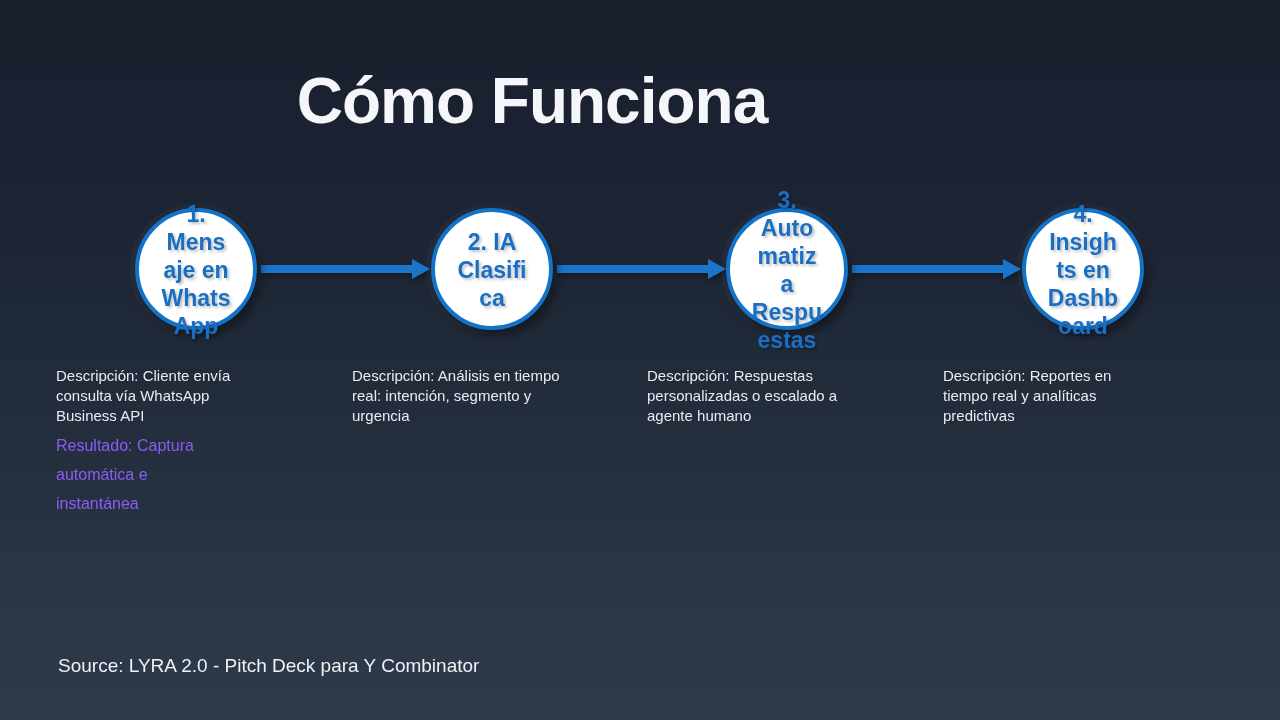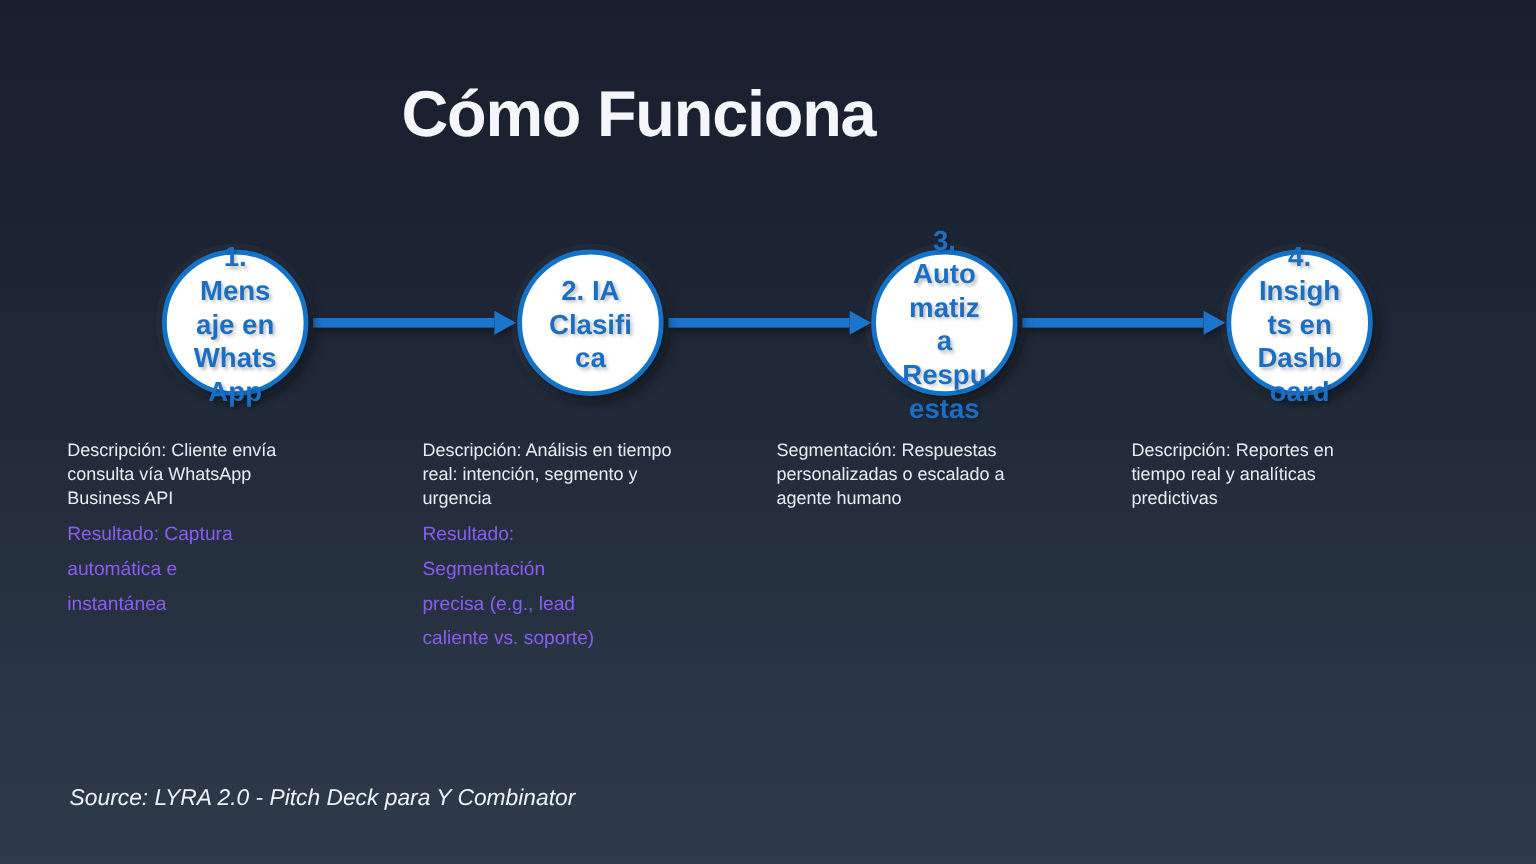--- a/index.html
+++ b/index.html
@@ -3,21 +3,21 @@
 <meta charset="utf-8">
 <style>
   html,body{margin:0;padding:0;}
   body{
     width:1280px;height:720px;position:relative;overflow:hidden;
     font-family:"Liberation Sans",sans-serif;
     background:linear-gradient(180deg,#191f2d 0%,#1b2231 22%,#222c3a 55%,#2b3747 85%,#2e3a4a 100%);
   }
   .slide-title{
     position:absolute;top:64px;left:0;width:1064px;
-    text-align:center;color:#f4f6f9;font-size:54px;font-weight:700;
+    text-align:center;color:#f4f6f9;font-size:64px;font-weight:700;
     letter-spacing:-1px;
   }
   .step-circle{
     position:absolute;top:208px;width:114px;height:114px;border-radius:50%;
     background:#ffffff;border:4px solid #1273c8;
     box-shadow:4px 5px 9px rgba(0,0,0,.5),0 0 0 5px rgba(255,255,255,0.03);
     z-index:1;
   }
   .circle-label{
     position:absolute;top:270px;width:150px;transform:translateY(-50%);
@@ -39,21 +39,21 @@
   .arrow .body{
     position:absolute;left:0;top:-4px;height:8px;background:#1b75cb;
   }
   .arrow .head{
     position:absolute;top:-10px;width:0;height:0;
     border-top:10px solid transparent;border-bottom:10px solid transparent;
     border-left:18px solid #1b75cb;
   }
   .source-note{
     position:absolute;left:58px;top:655px;color:#eef1f5;
-    font-size:19px;font-style:italic;
+    font-size:19px;
   }
   
   .s1 .step-circle{left:135px}.s1 .circle-label{left:121px}.s1 .step-texts{left:56px}
   .s2 .step-circle{left:431px}.s2 .circle-label{left:417px}.s2 .step-texts{left:352px}
   .s3 .step-circle{left:726px}.s3 .circle-label{left:712px}.s3 .step-texts{left:647px}
   .s4 .step-circle{left:1022px}.s4 .circle-label{left:1008px}.s4 .step-texts{left:943px}
   .a1{left:261px;width:169px}.a2{left:557px;width:169px}.a3{left:852px;width:169px}
   .arrow .body{width:151px}
   .arrow .head{left:151px}
 </style>
@@ -86,42 +86,38 @@
 
 <div class="s2">
   <div class="step-circle"></div>
   <div class="circle-label">2. IA
 Clasifi
 ca</div>
   <div class="step-texts">
     <div class="step-desc">Descripción: Análisis en tiempo
 real: intención, segmento y
 urgencia</div>
-    <div class="step-result">Resultado:
-Segmentación
-precisa (e.g., lead
-caliente vs. soporte)</div>
   </div>
 </div>
 
 <div class="arrow a2">
   <div class="body"></div>
   <div class="head"></div>
 </div>
 
 <div class="s3">
   <div class="step-circle"></div>
   <div class="circle-label">3.
 Auto
 matiz
 a
 Respu
 estas</div>
   <div class="step-texts">
-    <div class="step-desc">Segmentación: Respuestas
+    <div class="step-desc">Descripción: Respuestas
 personalizadas o escalado a
 agente humano</div>
   </div>
 </div>
 
 <div class="arrow a3">
   <div class="body"></div>
   <div class="head"></div>
 </div>
 

